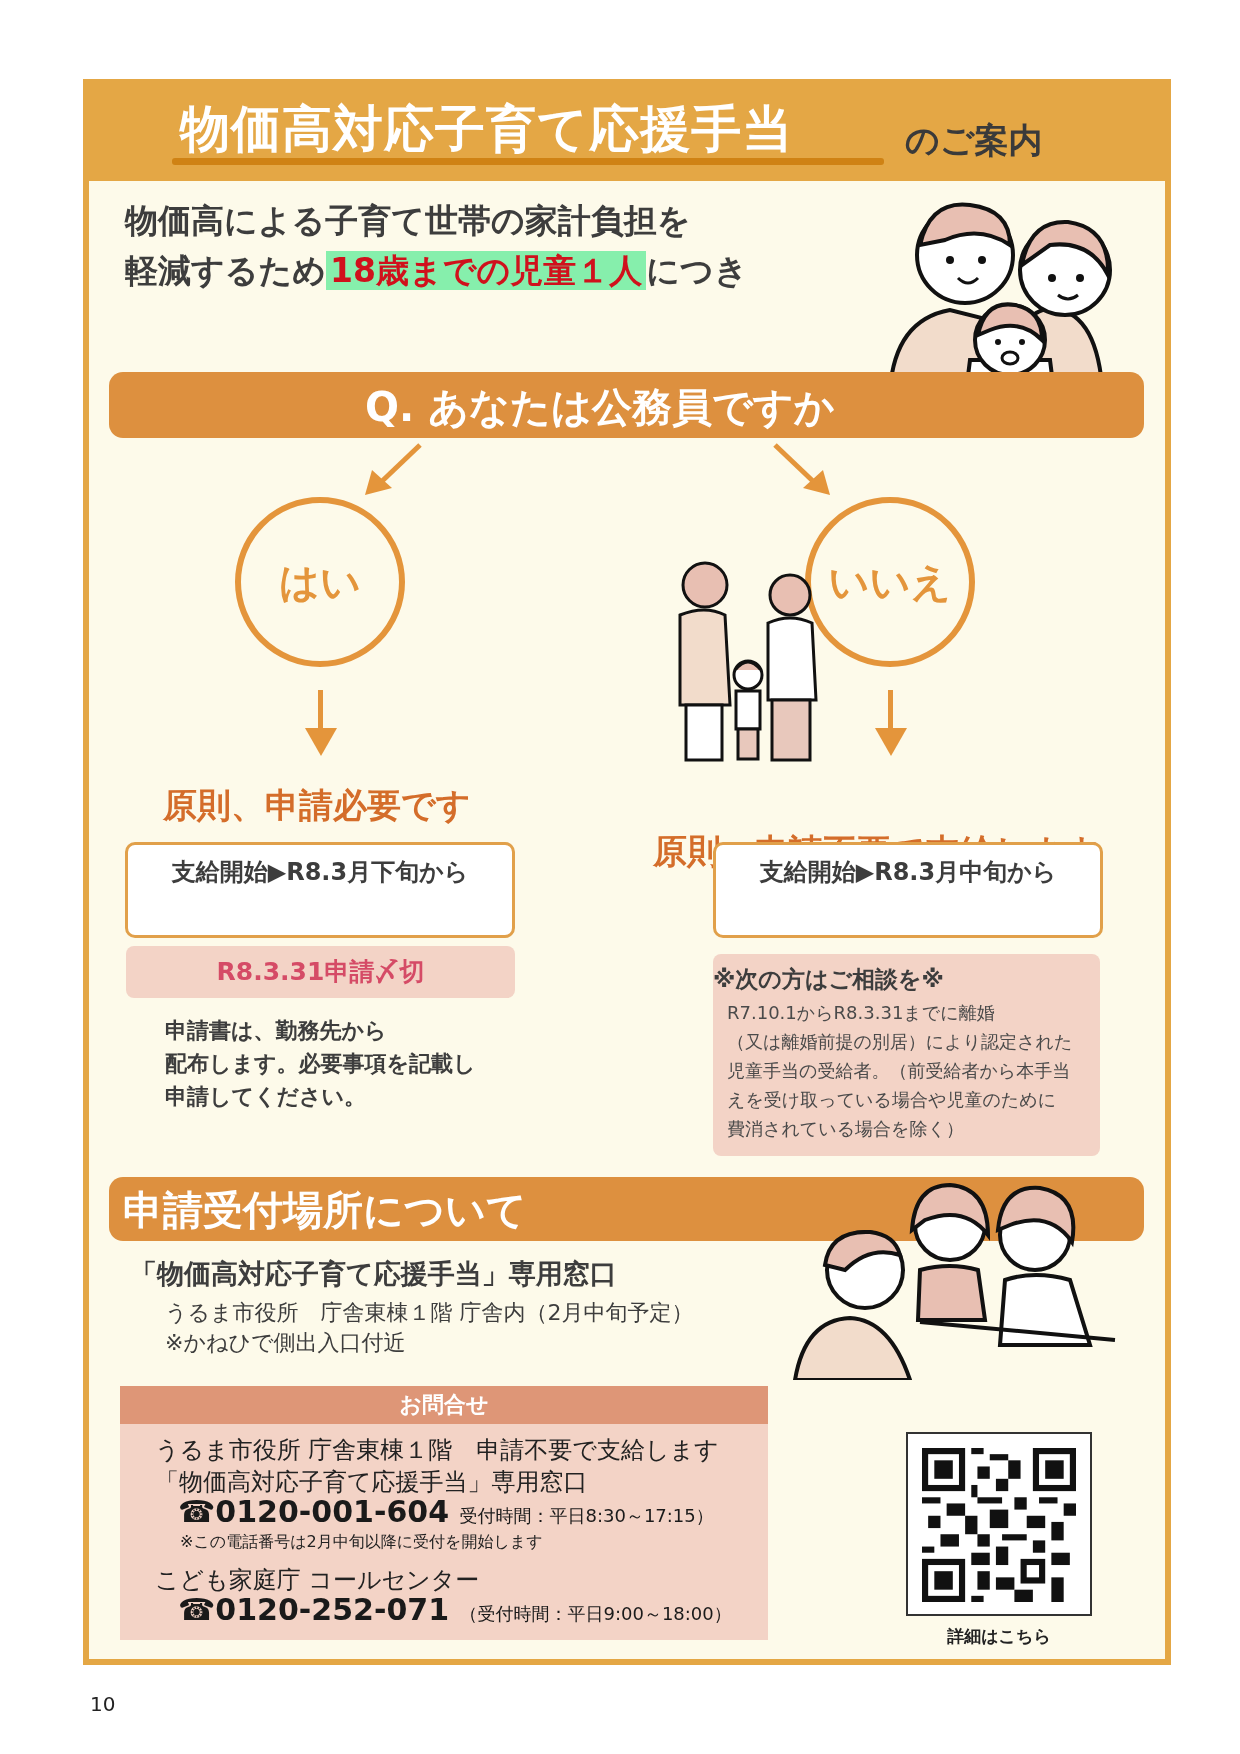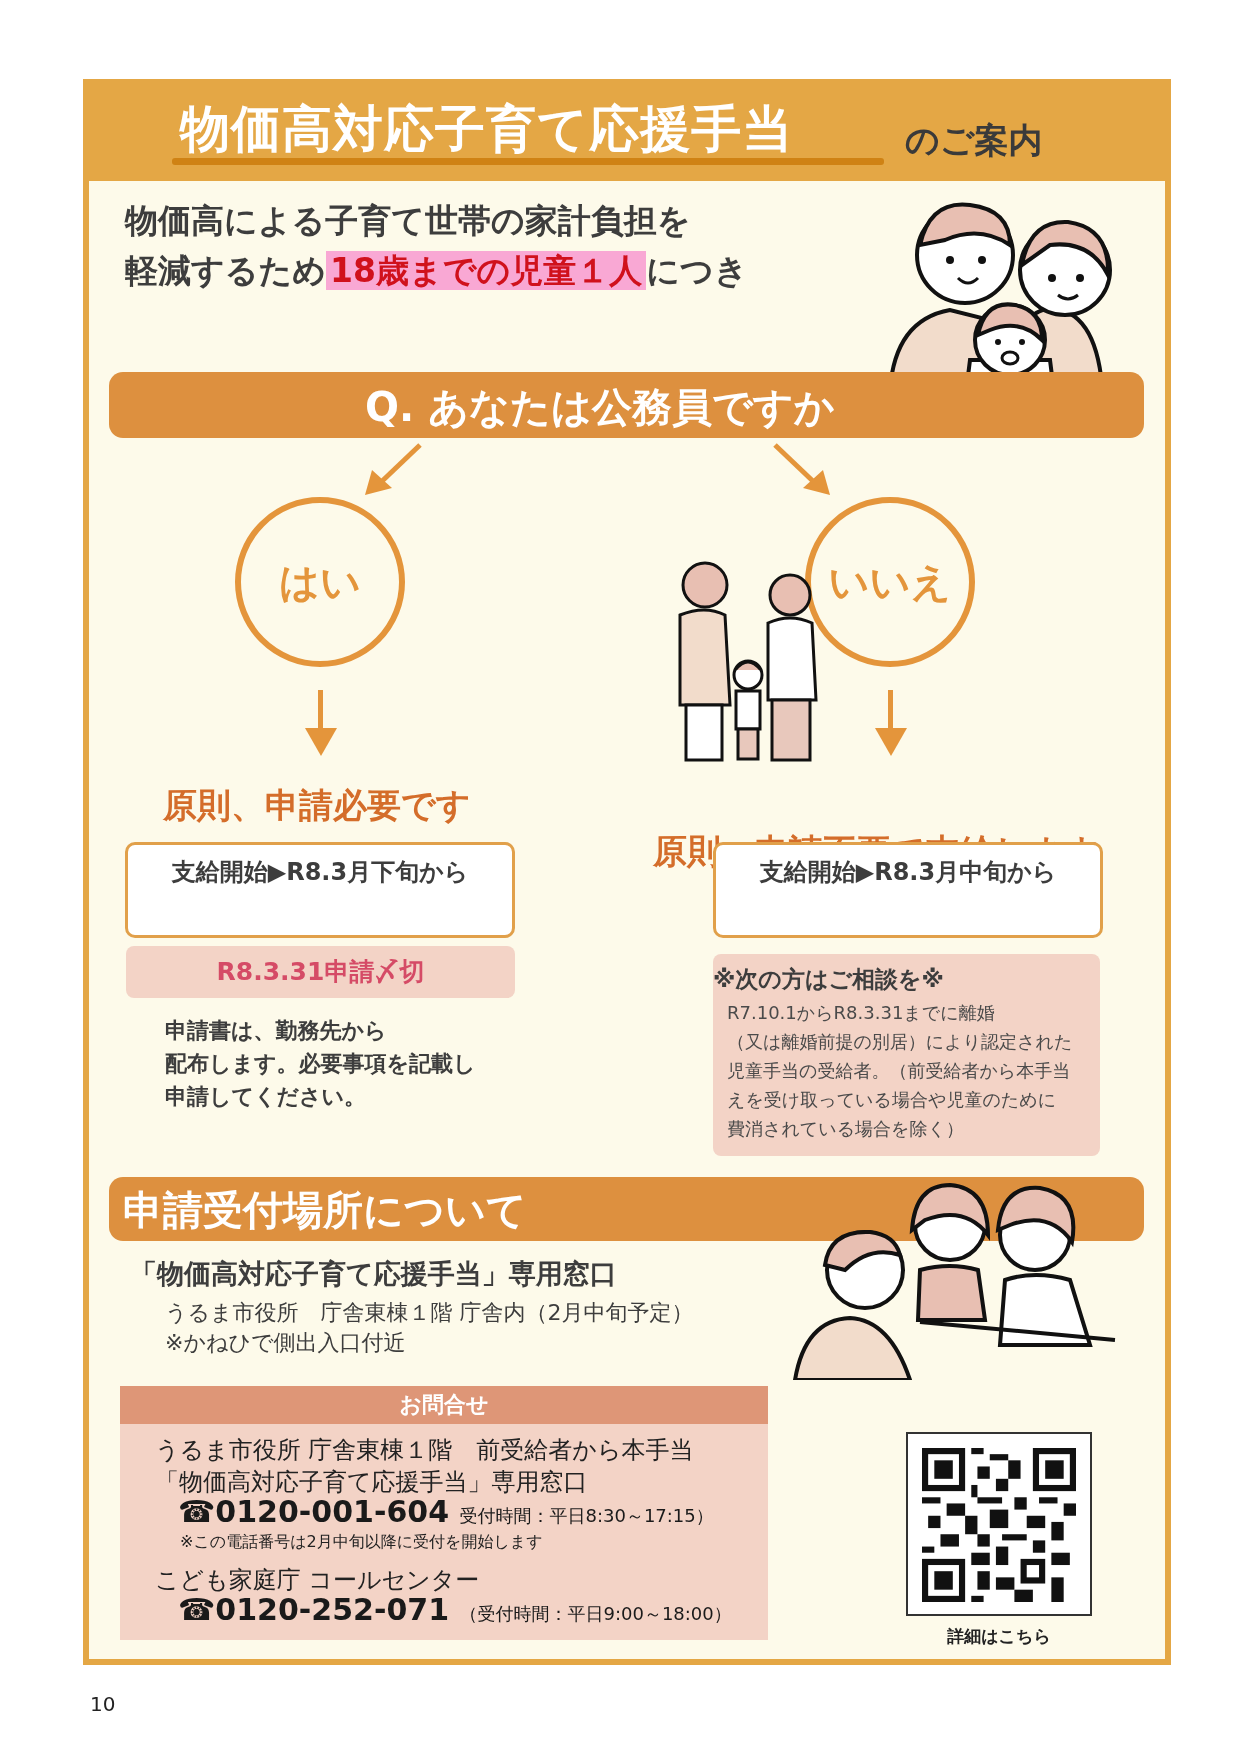--- a/index.html
+++ b/index.html
@@ -7,21 +7,21 @@
   body { position: relative; font-family: "DejaVu Sans", "Liberation Sans", sans-serif; color: #3a3a3a; overflow: hidden; }
 
   .frame { position: absolute; left: 83px; top: 79px; width: 1088px; height: 1586px; background: #e4a745; }
   .inner { position: absolute; left: 89px; top: 181px; width: 1076px; height: 1478px; background: #fdfaea; }
 
   .title { position: absolute; left: 180px; top: 96px; font-size: 50px; font-weight: bold; color: #ffffff; letter-spacing: 1px; white-space: nowrap; }
   .title-underline { position: absolute; left: 172px; top: 158px; width: 712px; height: 7px; background: #cf8214; border-radius: 3px; }
   .title-sub { position: absolute; left: 905px; top: 118px; font-size: 34px; font-weight: bold; color: #3a3a3a; white-space: nowrap; }
 
   .intro { position: absolute; left: 125px; top: 196px; font-size: 33px; font-weight: bold; line-height: 50px; color: #3d3d3d; white-space: nowrap; }
-  .hl { background: #f9a8d4; color: #d0111c; padding: 0 4px; }
+  .hl { background: #86efac; color: #d0111c; padding: 0 4px; }
 
   .qbar { position: absolute; left: 109px; top: 372px; width: 1035px; height: 66px; background: #dd903f; border-radius: 14px; }
   .qtext { position: absolute; left: 365px; top: 380px; font-size: 40px; font-weight: bold; color: #ffffff; white-space: nowrap; }
 
   .circle { position: absolute; width: 170px; height: 170px; border: 6px solid #e4953b; border-radius: 50%; background: #fdfaea; display: flex; align-items: center; justify-content: center; font-size: 40px; font-weight: bold; color: #e4953b; }
 
   .arrow-line { position: absolute; background: #e4953b; }
   .result { position: absolute; font-size: 34px; font-weight: bold; color: #d46d2a; white-space: nowrap; }
 
   .datebox { position: absolute; background: #ffffff; border: 3px solid #e1a04a; border-radius: 10px; font-size: 24px; font-weight: bold; color: #3d3d3d; line-height: 34px; padding: 10px 0 0 0; text-align: center; white-space: nowrap; }
@@ -171,21 +171,21 @@
   <path d="M35 95 Q40 60 80 62 Q105 65 110 85 Q80 75 55 100 Z" fill="#e8bfb2" stroke="#111" stroke-width="4"></path>
   <path d="M5 210 Q15 150 60 148 Q100 150 120 210 Z" fill="#f2dccb" stroke="#111" stroke-width="4"></path>
 </svg>
 
 <div class="venue-title">「物価高対応子育て応援手当」専用窓口</div>
 <div class="venue-line" style="top:1298px;">うるま市役所　庁舎東棟１階 庁舎内（2月中旬予定）</div>
 <div class="venue-line" style="top:1328px;">※かねひで側出入口付近</div>
 
 <div class="contact"></div>
 <div class="contact-head">お問合せ</div>
-<div class="c-line" style="top:1434px;">うるま市役所 庁舎東棟１階　前受給者から本手当</div>
+<div class="c-line" style="top:1434px;">うるま市役所 庁舎東棟１階　申請不要で支給します</div>
 <div class="c-line" style="top:1466px;">「物価高対応子育て応援手当」専用窓口</div>
 <div class="c-phone" style="top:1494px;">
   <span>☎0120-001-604</span>
   <small>受付時間：平日8:30～17:15）</small>
 </div>
 <div class="c-note" style="top:1532px;">※この電話番号は2月中旬以降に受付を開始します</div>
 <div class="c-line" style="top:1564px;">こども家庭庁 コールセンター</div>
 <div class="c-phone" style="top:1592px;">
   <span>☎0120-252-071</span>
   <small>（受付時間：平日9:00～18:00）</small>

